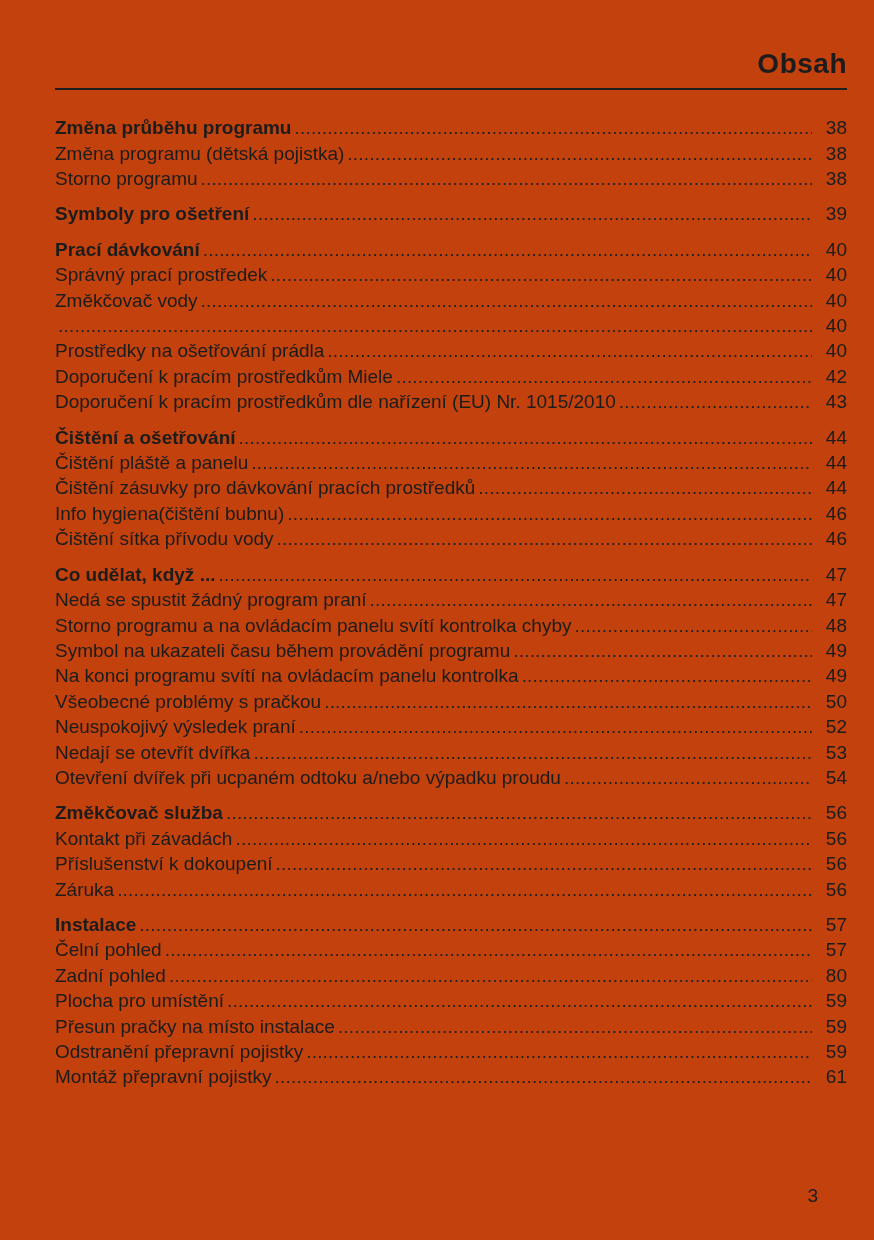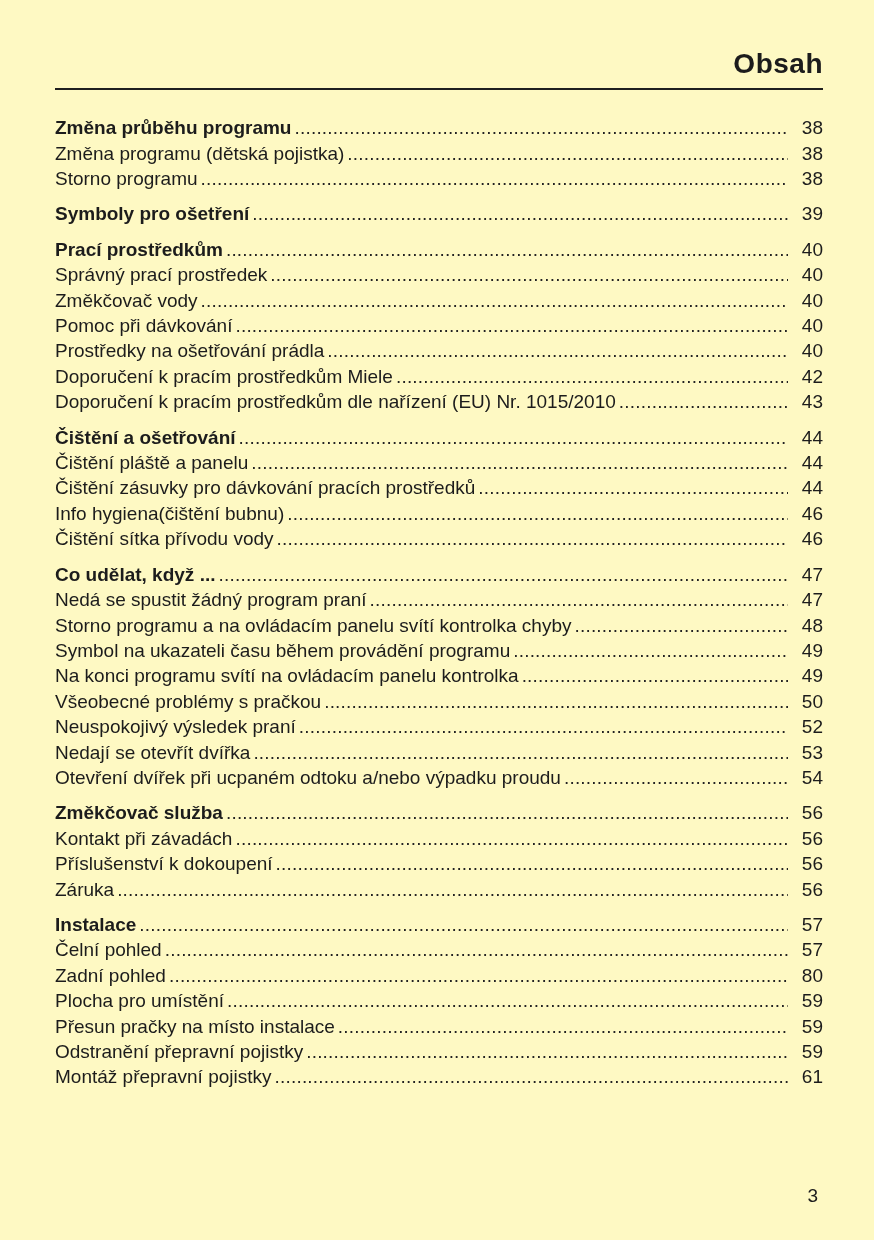--- a/index.html
+++ b/index.html
@@ -5,24 +5,24 @@
   html, body {
     margin: 0;
     padding: 0;
     background: #ffffff;
   }
   .page {
     position: relative;
     width: 874px;
     height: 1240px;
     box-sizing: border-box;
-    background: #fef9c3;
+    background: #c2410c;
     color: #1c1c1c;
     font-family: "Liberation Sans", "DejaVu Sans", sans-serif;
-    padding: 0 51px 0 55px;
+    padding: 0 27px 0 55px;
     overflow: hidden;
   }
   .doc-header h1 {
     margin: 0;
     padding-top: 48px;
     text-align: right;
     font-size: 28px;
     font-weight: bold;
     line-height: 1.15;
     letter-spacing: 0.5px;
@@ -110,36 +110,35 @@
       </section>
       <section class="toc-section">
         <div class="toc-row bold">
           <span class="toc-label">Symboly pro ošetření</span>
           <span class="toc-dots"></span>
           <span class="toc-page">39</span>
         </div>
       </section>
       <section class="toc-section">
         <div class="toc-row bold">
-          <span class="toc-label">Prací prostředkům</span>
+          <span class="toc-label">Prací dávkování</span>
           <span class="toc-dots"></span>
           <span class="toc-page">40</span>
         </div>
         <div class="toc-row">
           <span class="toc-label">Správný prací prostředek</span>
           <span class="toc-dots"></span>
           <span class="toc-page">40</span>
         </div>
         <div class="toc-row">
           <span class="toc-label">Změkčovač vody</span>
           <span class="toc-dots"></span>
           <span class="toc-page">40</span>
         </div>
         <div class="toc-row">
-          <span class="toc-label">Pomoc při dávkování</span>
           <span class="toc-dots"></span>
           <span class="toc-page">40</span>
         </div>
         <div class="toc-row">
           <span class="toc-label">Prostředky na ošetřování prádla</span>
           <span class="toc-dots"></span>
           <span class="toc-page">40</span>
         </div>
         <div class="toc-row">
           <span class="toc-label">Doporučení k pracím prostředkům Miele</span>

